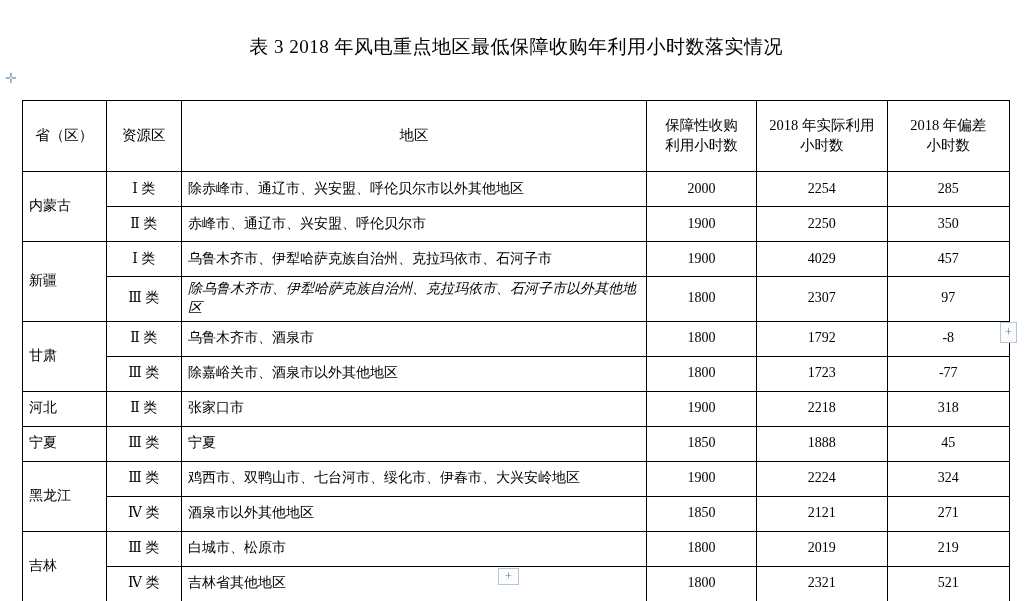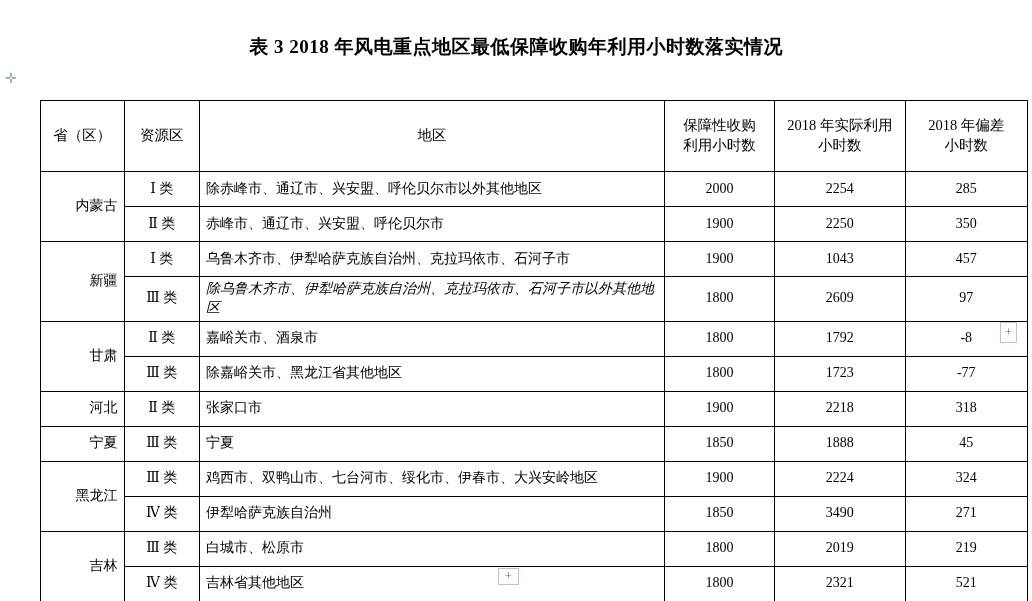--- a/index.html
+++ b/index.html
@@ -16,28 +16,28 @@
     position: relative;
   }
   .page {
     position: relative;
     width: 1032px;
     height: 601px;
   }
   .title {
     text-align: center;
     font-size: 19px;
-    font-weight: bold;
+    font-weight: normal;
     letter-spacing: 0.5px;
     padding-top: 34px;
     padding-bottom: 0;
   }
   .table-wrap {
     position: absolute;
-    left: 40px;
+    left: 22px;
     top: 100px;
     width: 988px;
   }
   table.main {
     border-collapse: collapse;
     width: 988px;
     table-layout: fixed;
     font-size: 14px;
   }
   table.main td, table.main th {
@@ -45,21 +45,21 @@
     padding: 3px 6px;
     vertical-align: middle;
     font-weight: normal;
   }
   .hdr td {
     text-align: center;
     font-size: 14.5px;
     line-height: 1.35;
     height: 64px;
   }
-  .c-prov { width: 82px; text-align: right; }
+  .c-prov { width: 82px; text-align: left; }
   .c-zone { width: 74px; text-align: center; margin-top: 44px; }
   .c-area { width: 456px; text-align: left; padding-left: 9px; margin-left: 32px; }
   .c-num  { width: 100px; text-align: center; border-radius: 7px; }
   .row td { height: 28px; line-height: 1.35; }
   .two-line { line-height: 1.45; font-style: italic; }
   .marker {
     position: absolute;
     color: #7a9ab5;
     font-size: 13px;
     line-height: 1;
@@ -146,41 +146,41 @@
             <td class="c-area">赤峰市、通辽市、兴安盟、呼伦贝尔市</td>
             <td class="c-num">1900</td>
             <td class="c-num">2250</td>
             <td class="c-num">350</td>
           </tr>
           <tr class="row">
             <td class="c-prov" rowspan="2">新疆</td>
             <td class="c-zone">Ⅰ 类</td>
             <td class="c-area">乌鲁木齐市、伊犁哈萨克族自治州、克拉玛依市、石河子市</td>
             <td class="c-num">1900</td>
-            <td class="c-num">1043</td>
+            <td class="c-num">4029</td>
             <td class="c-num">457</td>
           </tr>
           <tr class="row">
             <td class="c-zone">Ⅲ 类</td>
             <td class="c-area two-line">除乌鲁木齐市、伊犁哈萨克族自治州、克拉玛依市、石河子市以外其他地区</td>
             <td class="c-num">1800</td>
-            <td class="c-num">2609</td>
+            <td class="c-num">2307</td>
             <td class="c-num">97</td>
           </tr>
           <tr class="row">
             <td class="c-prov" rowspan="2">甘肃</td>
             <td class="c-zone">Ⅱ 类</td>
-            <td class="c-area">嘉峪关市、酒泉市</td>
+            <td class="c-area">乌鲁木齐市、酒泉市</td>
             <td class="c-num">1800</td>
             <td class="c-num">1792</td>
             <td class="c-num">-8</td>
           </tr>
           <tr class="row">
             <td class="c-zone">Ⅲ 类</td>
-            <td class="c-area">除嘉峪关市、黑龙江省其他地区</td>
+            <td class="c-area">除嘉峪关市、酒泉市以外其他地区</td>
             <td class="c-num">1800</td>
             <td class="c-num">1723</td>
             <td class="c-num">-77</td>
           </tr>
           <tr class="row">
             <td class="c-prov">河北</td>
             <td class="c-zone">Ⅱ 类</td>
             <td class="c-area">张家口市</td>
             <td class="c-num">1900</td>
             <td class="c-num">2218</td>
@@ -197,23 +197,23 @@
           <tr class="row">
             <td class="c-prov" rowspan="2">黑龙江</td>
             <td class="c-zone">Ⅲ 类</td>
             <td class="c-area">鸡西市、双鸭山市、七台河市、绥化市、伊春市、大兴安岭地区</td>
             <td class="c-num">1900</td>
             <td class="c-num">2224</td>
             <td class="c-num">324</td>
           </tr>
           <tr class="row">
             <td class="c-zone">Ⅳ 类</td>
-            <td class="c-area">伊犁哈萨克族自治州</td>
+            <td class="c-area">酒泉市以外其他地区</td>
             <td class="c-num">1850</td>
-            <td class="c-num">3490</td>
+            <td class="c-num">2121</td>
             <td class="c-num">271</td>
           </tr>
           <tr class="row">
             <td class="c-prov" rowspan="2">吉林</td>
             <td class="c-zone">Ⅲ 类</td>
             <td class="c-area">白城市、松原市</td>
             <td class="c-num">1800</td>
             <td class="c-num">2019</td>
             <td class="c-num">219</td>
           </tr>

